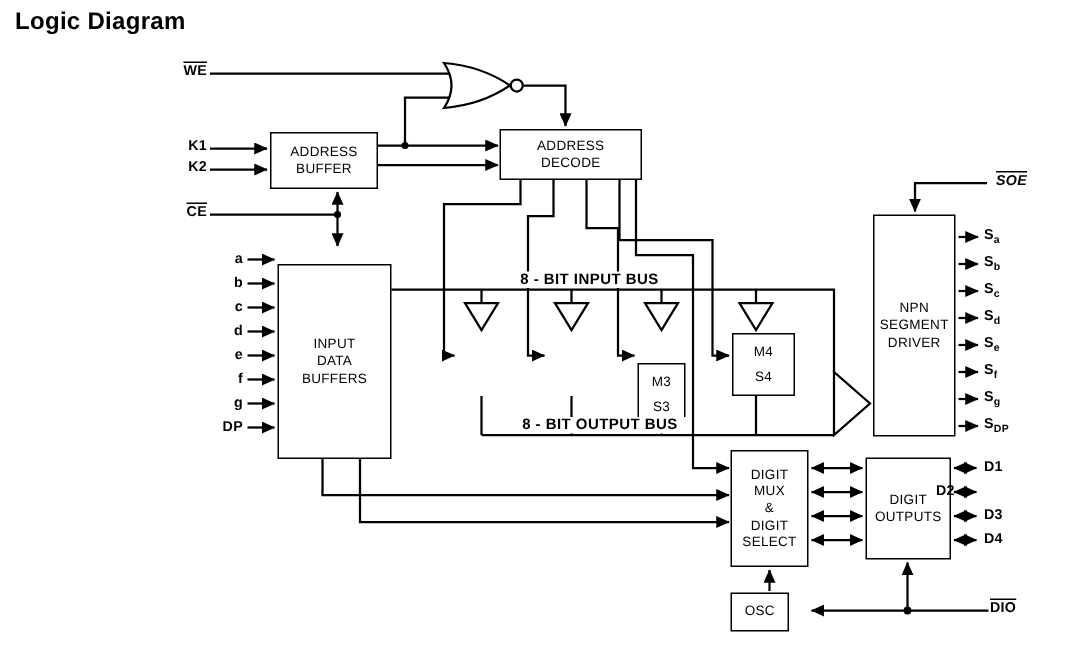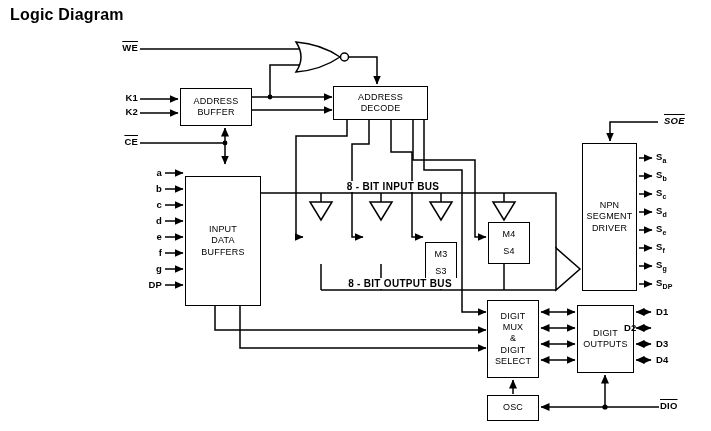--- a/index.html
+++ b/index.html
@@ -151,21 +151,21 @@
   <div class="blk" style="left:582px; top:143px; width:55px; height:148px;">NPN
 SEGMENT
 DRIVER</div>
   <div class="blk" style="left:487px; top:300px; width:52px; height:78px;">DIGIT
 MUX
 &amp;
 DIGIT
 SELECT</div>
   <div class="blk" style="left:577px; top:305px; width:57px; height:68px;">DIGIT
 OUTPUTS</div>
-  <div class="blk" style="left:487px; top:395px; width:52px; height:26px;">OSC</div>
+  <div class="blk" style="left:487px; top:395px; width:39px; height:26px;">OSC</div>
 
   <div class="buslbl" style="left:337px; top:181px; width:112px;">8 - BIT INPUT BUS</div>
   <div class="buslbl" style="left:342px; top:278px; width:116px;">8 - BIT OUTPUT BUS</div>
 
   <div class="sig r ol" style="left:100px; top:42px; width:38px;">WE</div>
   <div class="sig r" style="left:100px; top:92px; width:38px;">K1</div>
   <div class="sig r" style="left:100px; top:106px; width:38px;">K2</div>
   <div class="sig r ol" style="left:100px; top:136px; width:38px;">CE</div>
 
   <div class="sig r" style="left:120px; top:167px; width:42px;">a</div>

